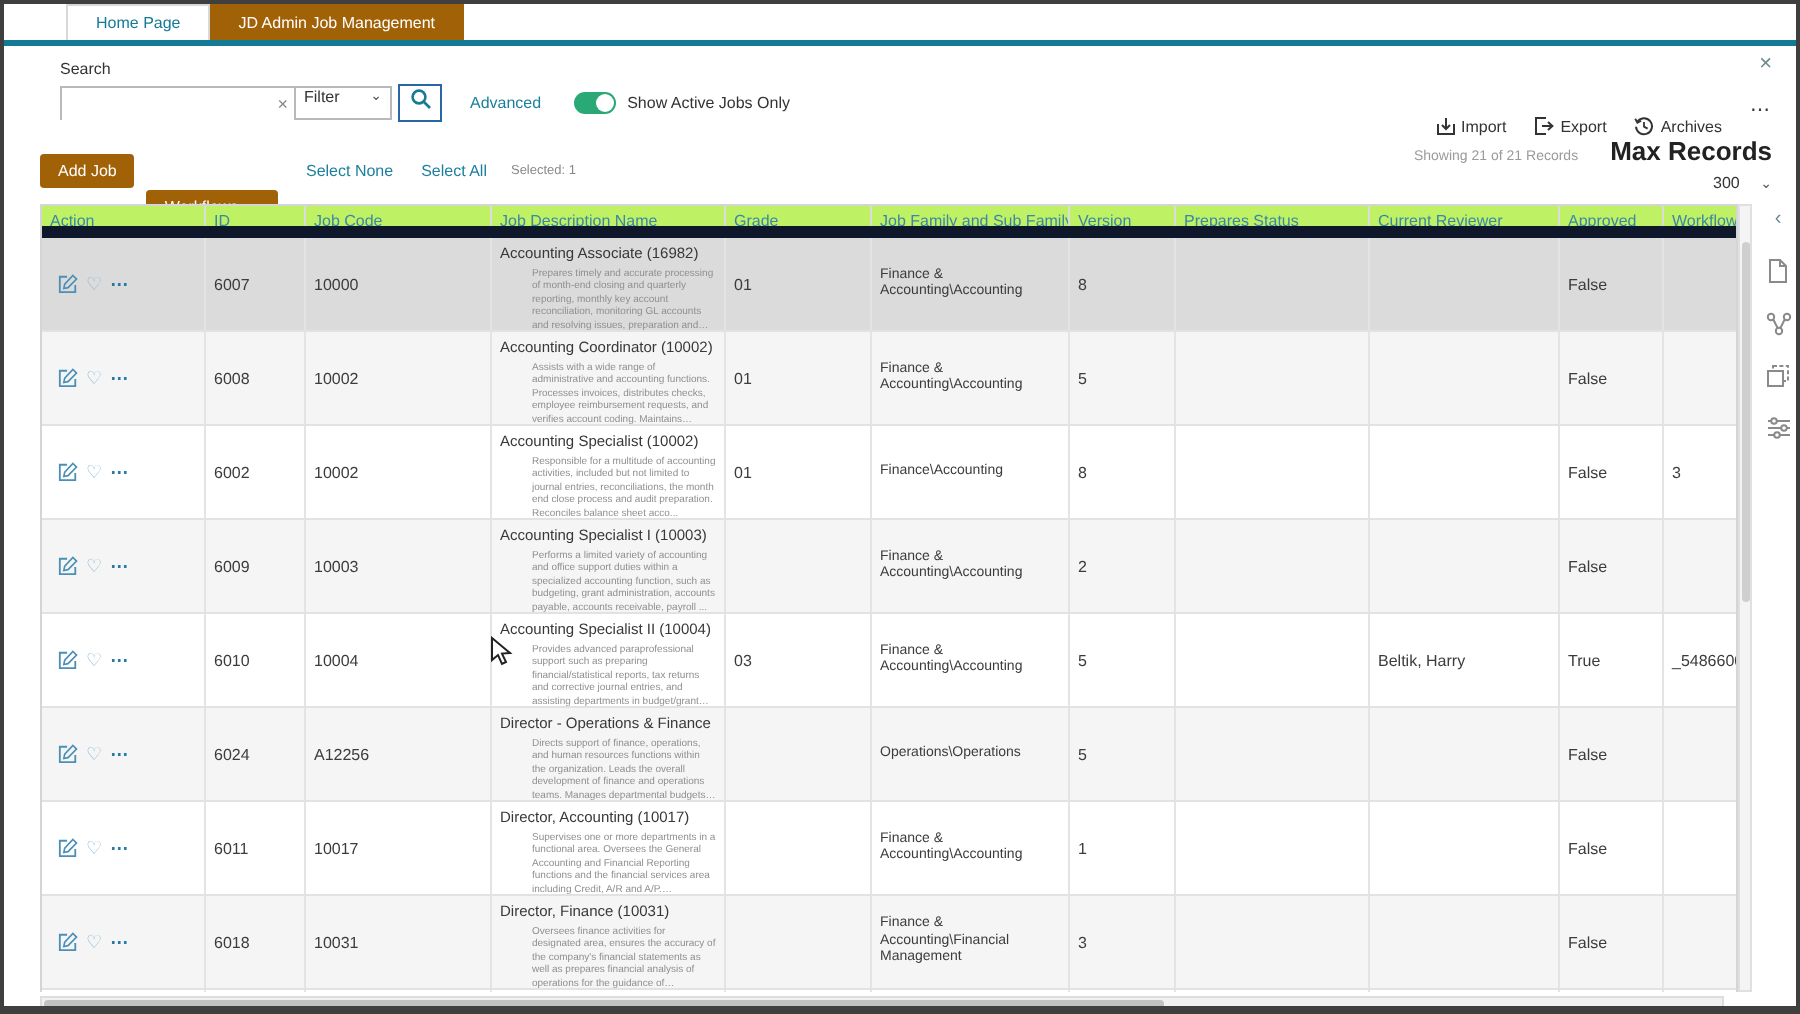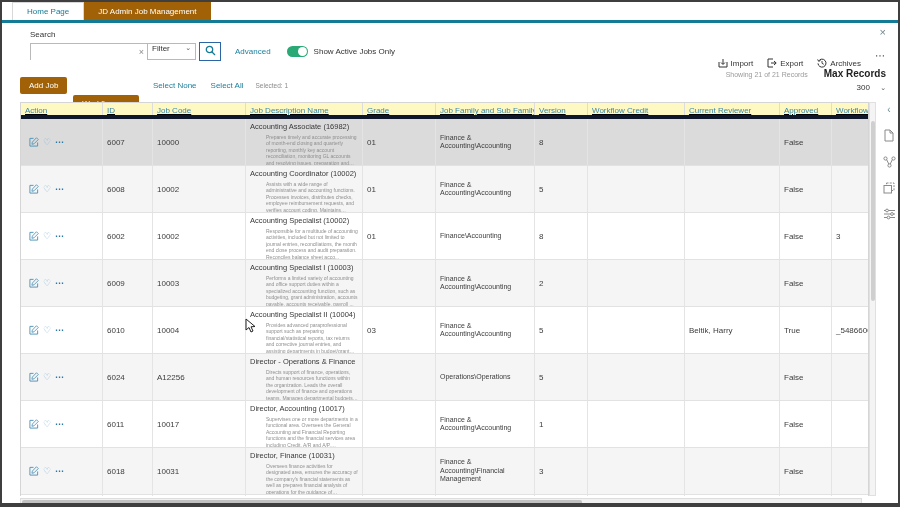--- a/index.html
+++ b/index.html
@@ -3,21 +3,21 @@
 <meta charset="utf-8">
 <style>
   * { margin:0; padding:0; box-sizing:border-box; }
   html,body { width:900px; height:507px; overflow:hidden; background:#fff;
     font-family:"Liberation Sans", sans-serif; }
   .window { position:relative; width:900px; height:507px; border:2px solid #3f3f3f;
     border-bottom-width:4px; background:#fff; overflow:hidden; }
 
   
   .tabbar { position:relative; height:21px; }
-  .tabs { display:flex; margin-left:10px; height:18px; }
+  .tabs { display:flex; margin-left:31px; height:18px; }
   .tab { display:flex; align-items:center; padding:0 14px; font-size:8px; cursor:default; }
   .tab.inactive { color:#147b97; border:1px solid #d8d8d8; border-bottom:none; background:#fff; }
   .tab.active { background:#a16207; color:#fff; font-weight:normal; }
   .tab-underline { position:absolute; left:0; right:0; top:18px; height:3px; background:#147b97; }
   .close-x { position:absolute; right:12px; top:24px; font-size:11px; color:#6e8791; cursor:pointer; }
 
   
   .search-band { position:relative; margin:7px 0 0 28px; }
   .search-label { font-size:8px; color:#333; margin-bottom:3px; }
   .search-row { display:flex; align-items:center; height:18px; }
@@ -45,30 +45,30 @@
   .btn { background:#a16207; color:#fff; border:none; font-size:8px; height:17px; padding:0 9px;
     border-radius:2px; cursor:pointer; display:flex; align-items:center; gap:5px;
     font-family:"Liberation Sans", sans-serif; }
   .btn + .btn { margin-left:6px;margin-top:36px; }
   .btn .chev { font-size:7px; }
   .tb-link { font-size:8px; color:#1b7f9e; margin-left:14px; cursor:pointer; }
   .selected-count { font-size:6.5px; color:#8a8a8a; margin-left:12px; }
   .records-block { position:absolute; right:12px; top:-8px; text-align:right; }
   .records-line1 { display:flex; align-items:baseline; gap:16px; justify-content:flex-end; }
   .showing-text { font-size:7px; color:#9a9a9a; }
-  .max-label { font-size:10px; color:#222; font-weight:bold; }
+  .max-label { font-size:13px; color:#222; font-weight:bold; }
   .max-value-row { margin-top:4px; font-size:8px; color:#333; cursor:pointer; }
   .max-value-row .chev { font-size:7px; color:#555; margin-left:8px; }
 
   
   .content { position:relative; }
   .table-wrap { position:absolute; left:18px; top:8px; width:849px; height:394px; overflow:hidden;
     border:1px solid #d5d5d5; border-bottom:none; }
   .grid-row { display:grid; grid-template-columns:82px 50px 93px 117px 73px 99px 53px 97px 95px 52px 38px; }
-  .thead { background:#fef9c3; height:16px; border-bottom:4px solid #0f172a;text-decoration:underline; }
+  .thead { background:#bef264; height:16px; border-bottom:6px solid #0f172a; }
   .th { font-size:8px; color:#3c86a6; padding:3px 4px; white-space:nowrap; overflow:hidden; border-right:1px solid #dcdcdc; }
   .tr { height:47px; border-bottom:1px solid #e2e2e2; background:#fff; }
   .tr.zebra { background:#f5f5f5; }
   .tr.selected { background:#dbdbdb; }
   .td { border-right:1px solid #e4e4e4; padding:2px 4px; display:flex; align-items:center;
     font-size:8px; color:#3c3c3c; overflow:hidden; }
   .td.desc-cell { display:block; padding-top:3px; }
   .jd-title { font-size:7.5px; color:#383838; white-space:nowrap; }
   .jd-desc { font-size:5px; line-height:6.4px; color:#8f8f8f; margin:3px 0 0 16px;
     display:-webkit-box; -webkit-line-clamp:5; -webkit-box-orient:vertical; overflow:hidden; }
@@ -187,21 +187,21 @@
   <div class="content">
     <div class="table-wrap">
       <div class="grid-row thead">
         <div class="th">Action</div>
         <div class="th">ID</div>
         <div class="th">Job Code</div>
         <div class="th">Job Description Name</div>
         <div class="th">Grade</div>
         <div class="th">Job Family and Sub Family</div>
         <div class="th">Version</div>
-        <div class="th">Workflow Credit</div>
+        <div class="th">Prepares Status</div>
         <div class="th">Current Reviewer</div>
         <div class="th">Approved</div>
         <div class="th">Workflow Pri</div>
       </div>
       <div id="table-body">
           <div class="grid-row tr selected">
     <div class="td action-cell">
       <span class="edit-icon">
         <svg width="10" height="10" viewBox="0 0 11 11">
                   <path d="M9.5 6 V10 H1 V1.5 H5" fill="none" stroke="#4a8fb5" stroke-width="1"></path>

